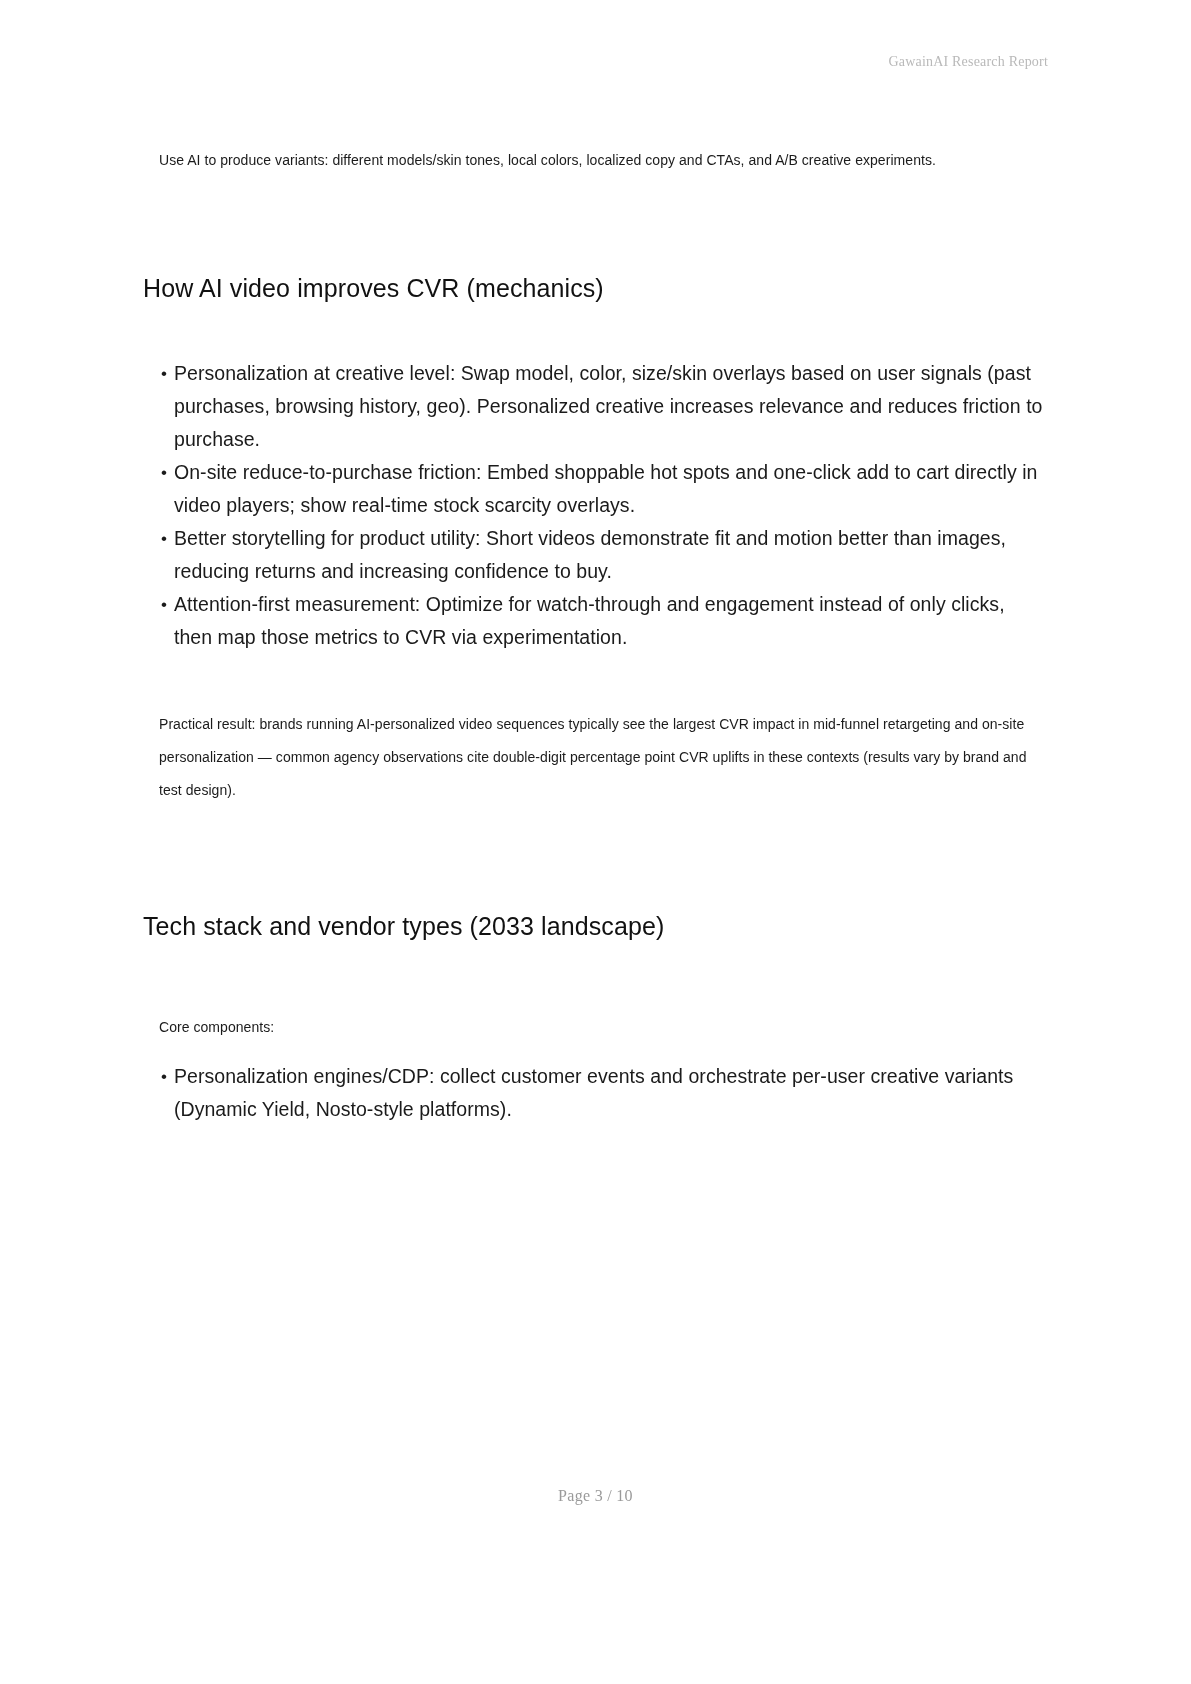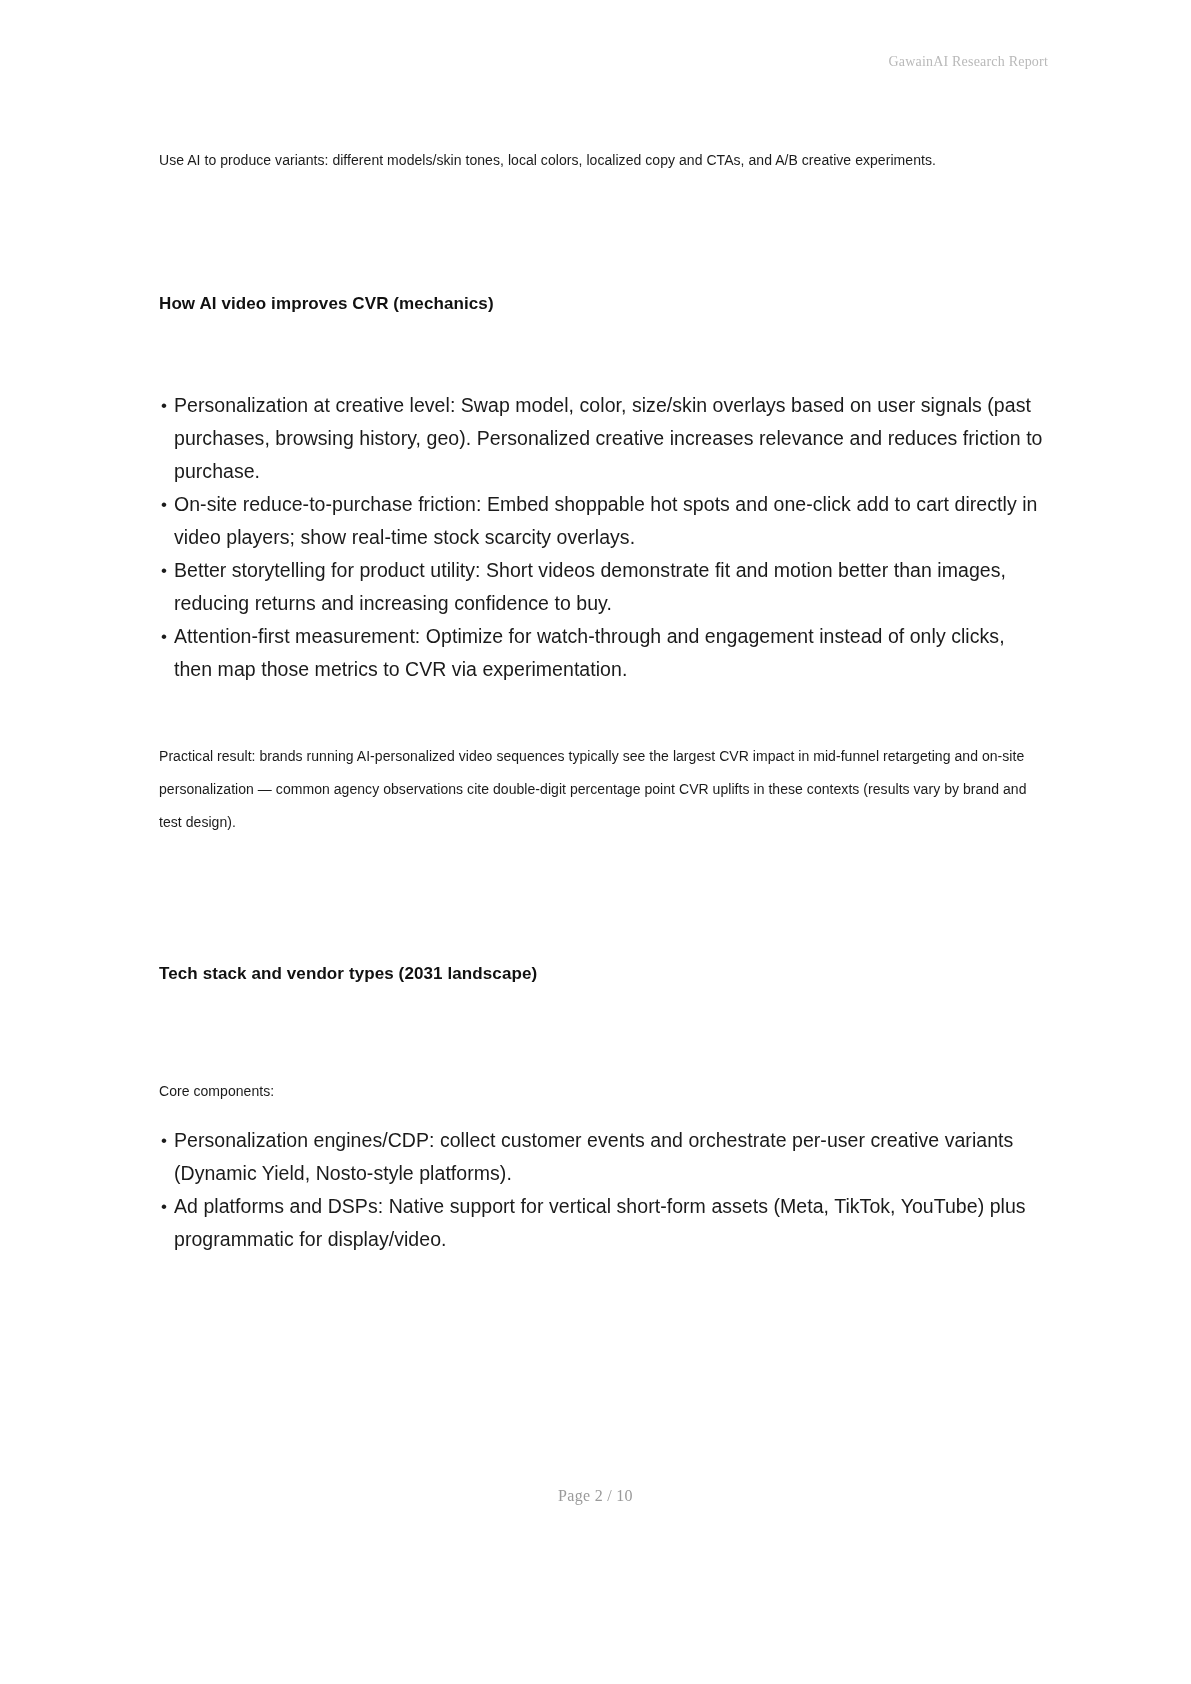--- a/index.html
+++ b/index.html
@@ -39,26 +39,26 @@
     margin: 16px;
     font-size: 14px;
     line-height: 33px;
     color: #1b1b1b;
     letter-spacing: 0.05px;
   }
   .para-block {
     margin-bottom: 0;
   }
   h2.section-heading {
-    font-size: 17px;
+    font-size: 25px;
     line-height: 34px;
-    font-weight: bold;
+    font-weight: normal;
     color: #111111;
     letter-spacing: 0.1px;
-    margin: 16px;
+    margin: 0;
   }
   .gap-lg { height: 78px; }
   .gap-heading-after { height: 52px; }
   .gap-md { height: 38px; }
   .gap-xl { height: 86px; }
   ul.bullets {
     list-style: none;
     margin: 0;
     padding: 0;
   }
@@ -115,28 +115,27 @@
       <li>Better storytelling for product utility: Short videos demonstrate fit and motion better than images, reducing returns and increasing confidence to buy.</li>
       <li>Attention-first measurement: Optimize for watch-through and engagement instead of only clicks, then map those metrics to CVR via experimentation.</li>
     </ul>
 
     <div class="gap-md"></div>
 
     <p class="body-text para-block">Practical result: brands running AI-personalized video sequences typically see the largest CVR impact in mid-funnel retargeting and on-site personalization — common agency observations cite double-digit percentage point CVR uplifts in these contexts (results vary by brand and test design).</p>
 
     <div class="gap-xl"></div>
 
-    <h2 class="section-heading">Tech stack and vendor types (2031 landscape)</h2>
+    <h2 class="section-heading">Tech stack and vendor types (2033 landscape)</h2>
 
     <div class="gap-heading-after"></div>
 
     <p class="body-text para-block">Core components:</p>
 
     <ul class="bullets">
       <li>Personalization engines/CDP: collect customer events and orchestrate per-user creative variants (Dynamic Yield, Nosto-style platforms).</li>
-      <li>Ad platforms and DSPs: Native support for vertical short-form assets (Meta, TikTok, YouTube) plus programmatic for display/video.</li>
     </ul>
 
   </div>
 
-  <div class="footer">Page 2 / 10</div>
+  <div class="footer">Page 3 / 10</div>
 
 </div>
 
 </body></html>

